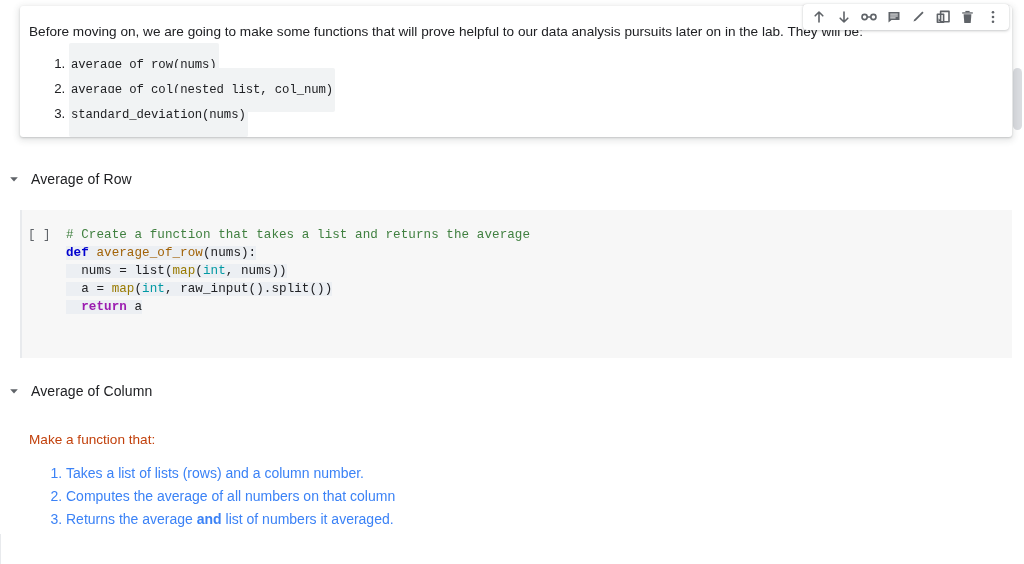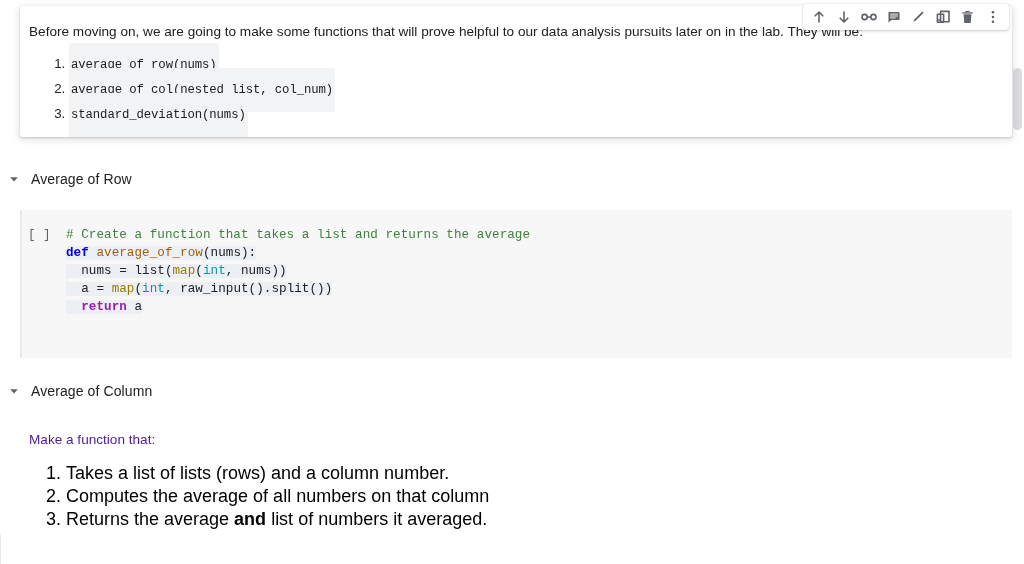--- a/index.html
+++ b/index.html
@@ -167,32 +167,32 @@
   
   .md-block {
     position: absolute;
     left: 0;
     top: 430px;
     width: 1000px;
   }
   .md-para {
     font-size: 13.6px;
     line-height: 20px;
-    color: #4c1d95;
+    color: #c2410c;
     margin: 0 0 12px 29px;
   }
   ol.steps {
     margin: 0;
     padding-left: 66px;
     list-style-position: outside;
   }
   ol.steps li {
-    font-size: 18px;
+    font-size: 14px;
     line-height: 23px;
-    color: #000000;
+    color: #3b82f6;
   }
   ol.steps li b { font-weight: bold; }
 
   
   .scroll-track {
     position: absolute;
     right: 0; top: 0;
     width: 12px; height: 564px;
     background: transparent;
   }

